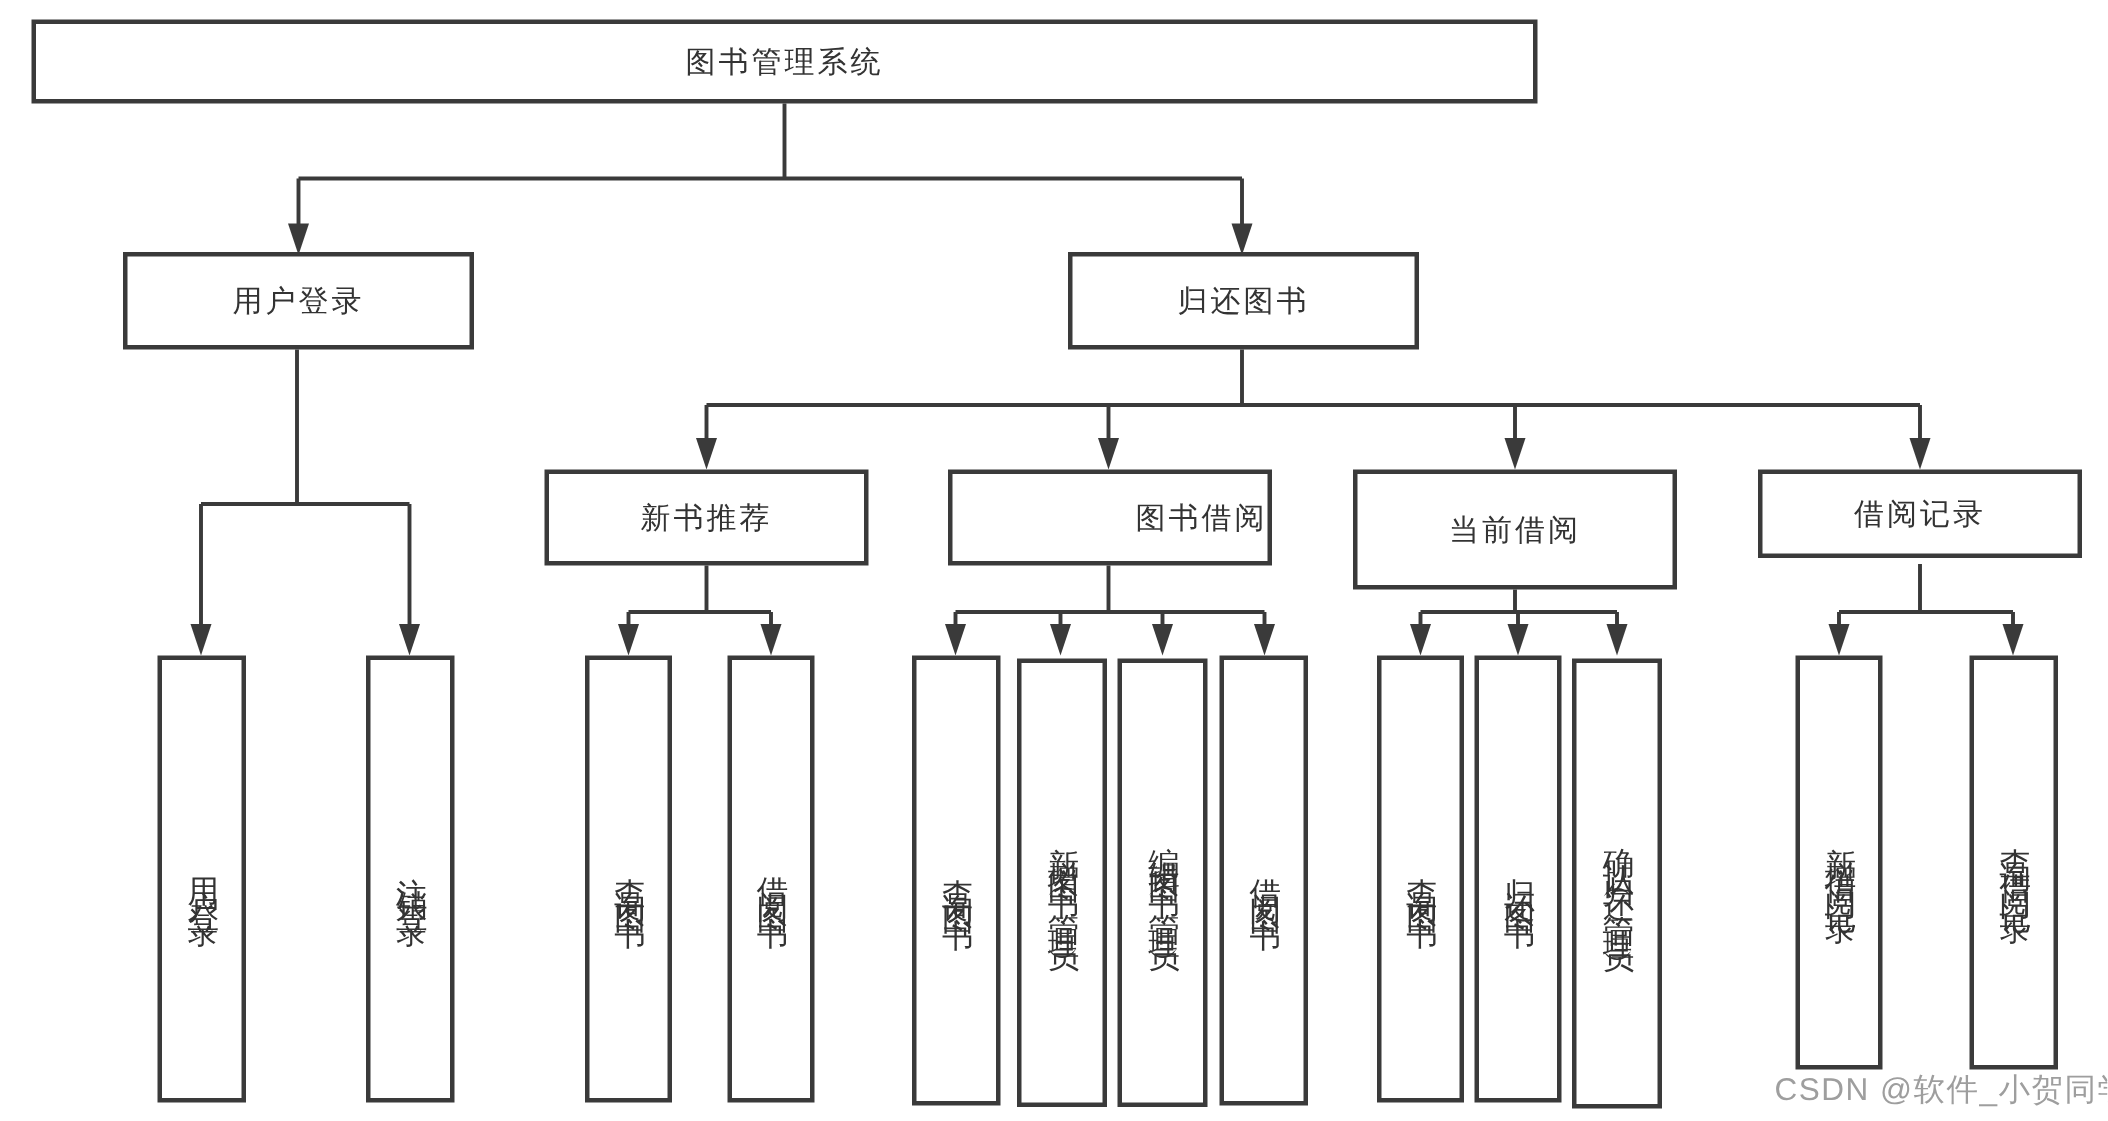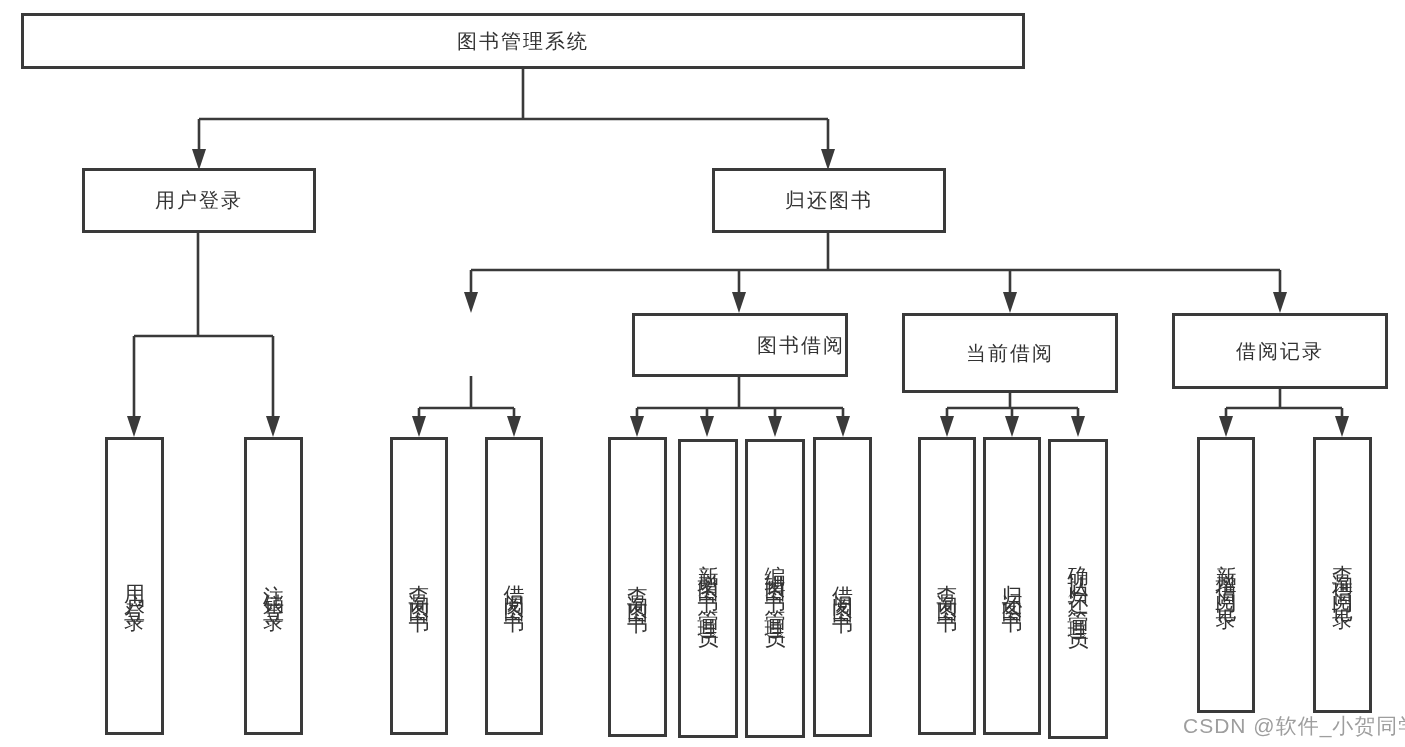--- a/index.html
+++ b/index.html
@@ -89,27 +89,30 @@
     <span>图书管理系统</span>
   </div>
 
   <div class="node hbox" style="left:82px;top:168px;width:234px;height:65px;">
     <span>用户登录</span>
   </div>
   <div class="node hbox" style="left:712px;top:168px;width:234px;height:65px;">
     <span>归还图书</span>
   </div>
 
+  <div class="node hbox" style="left:363px;top:313px;width:216px;height:64px;">
+    <span>新书推荐</span>
+  </div>
   <div class="node hbox" style="left:632px;top:313px;width:216px;height:64px;justify-content:flex-end;">
     <span>图书借阅</span>
   </div>
   <div class="node hbox" style="left:902px;top:313px;width:216px;height:80px;">
     <span>当前借阅</span>
   </div>
-  <div class="node hbox" style="left:1172px;top:313px;width:216px;height:76px;">
+  <div class="node hbox" style="left:1172px;top:313px;width:216px;height:59px;">
     <span>借阅记录</span>
   </div>
 
   <div class="node vbox" style="left:105px;top:437px;width:59px;height:298px;">
     <span class="vtext">用户登录</span>
   </div>
   <div class="node vbox" style="left:244px;top:437px;width:59px;height:298px;">
     <span class="vtext">注销登录</span>
   </div>
 

